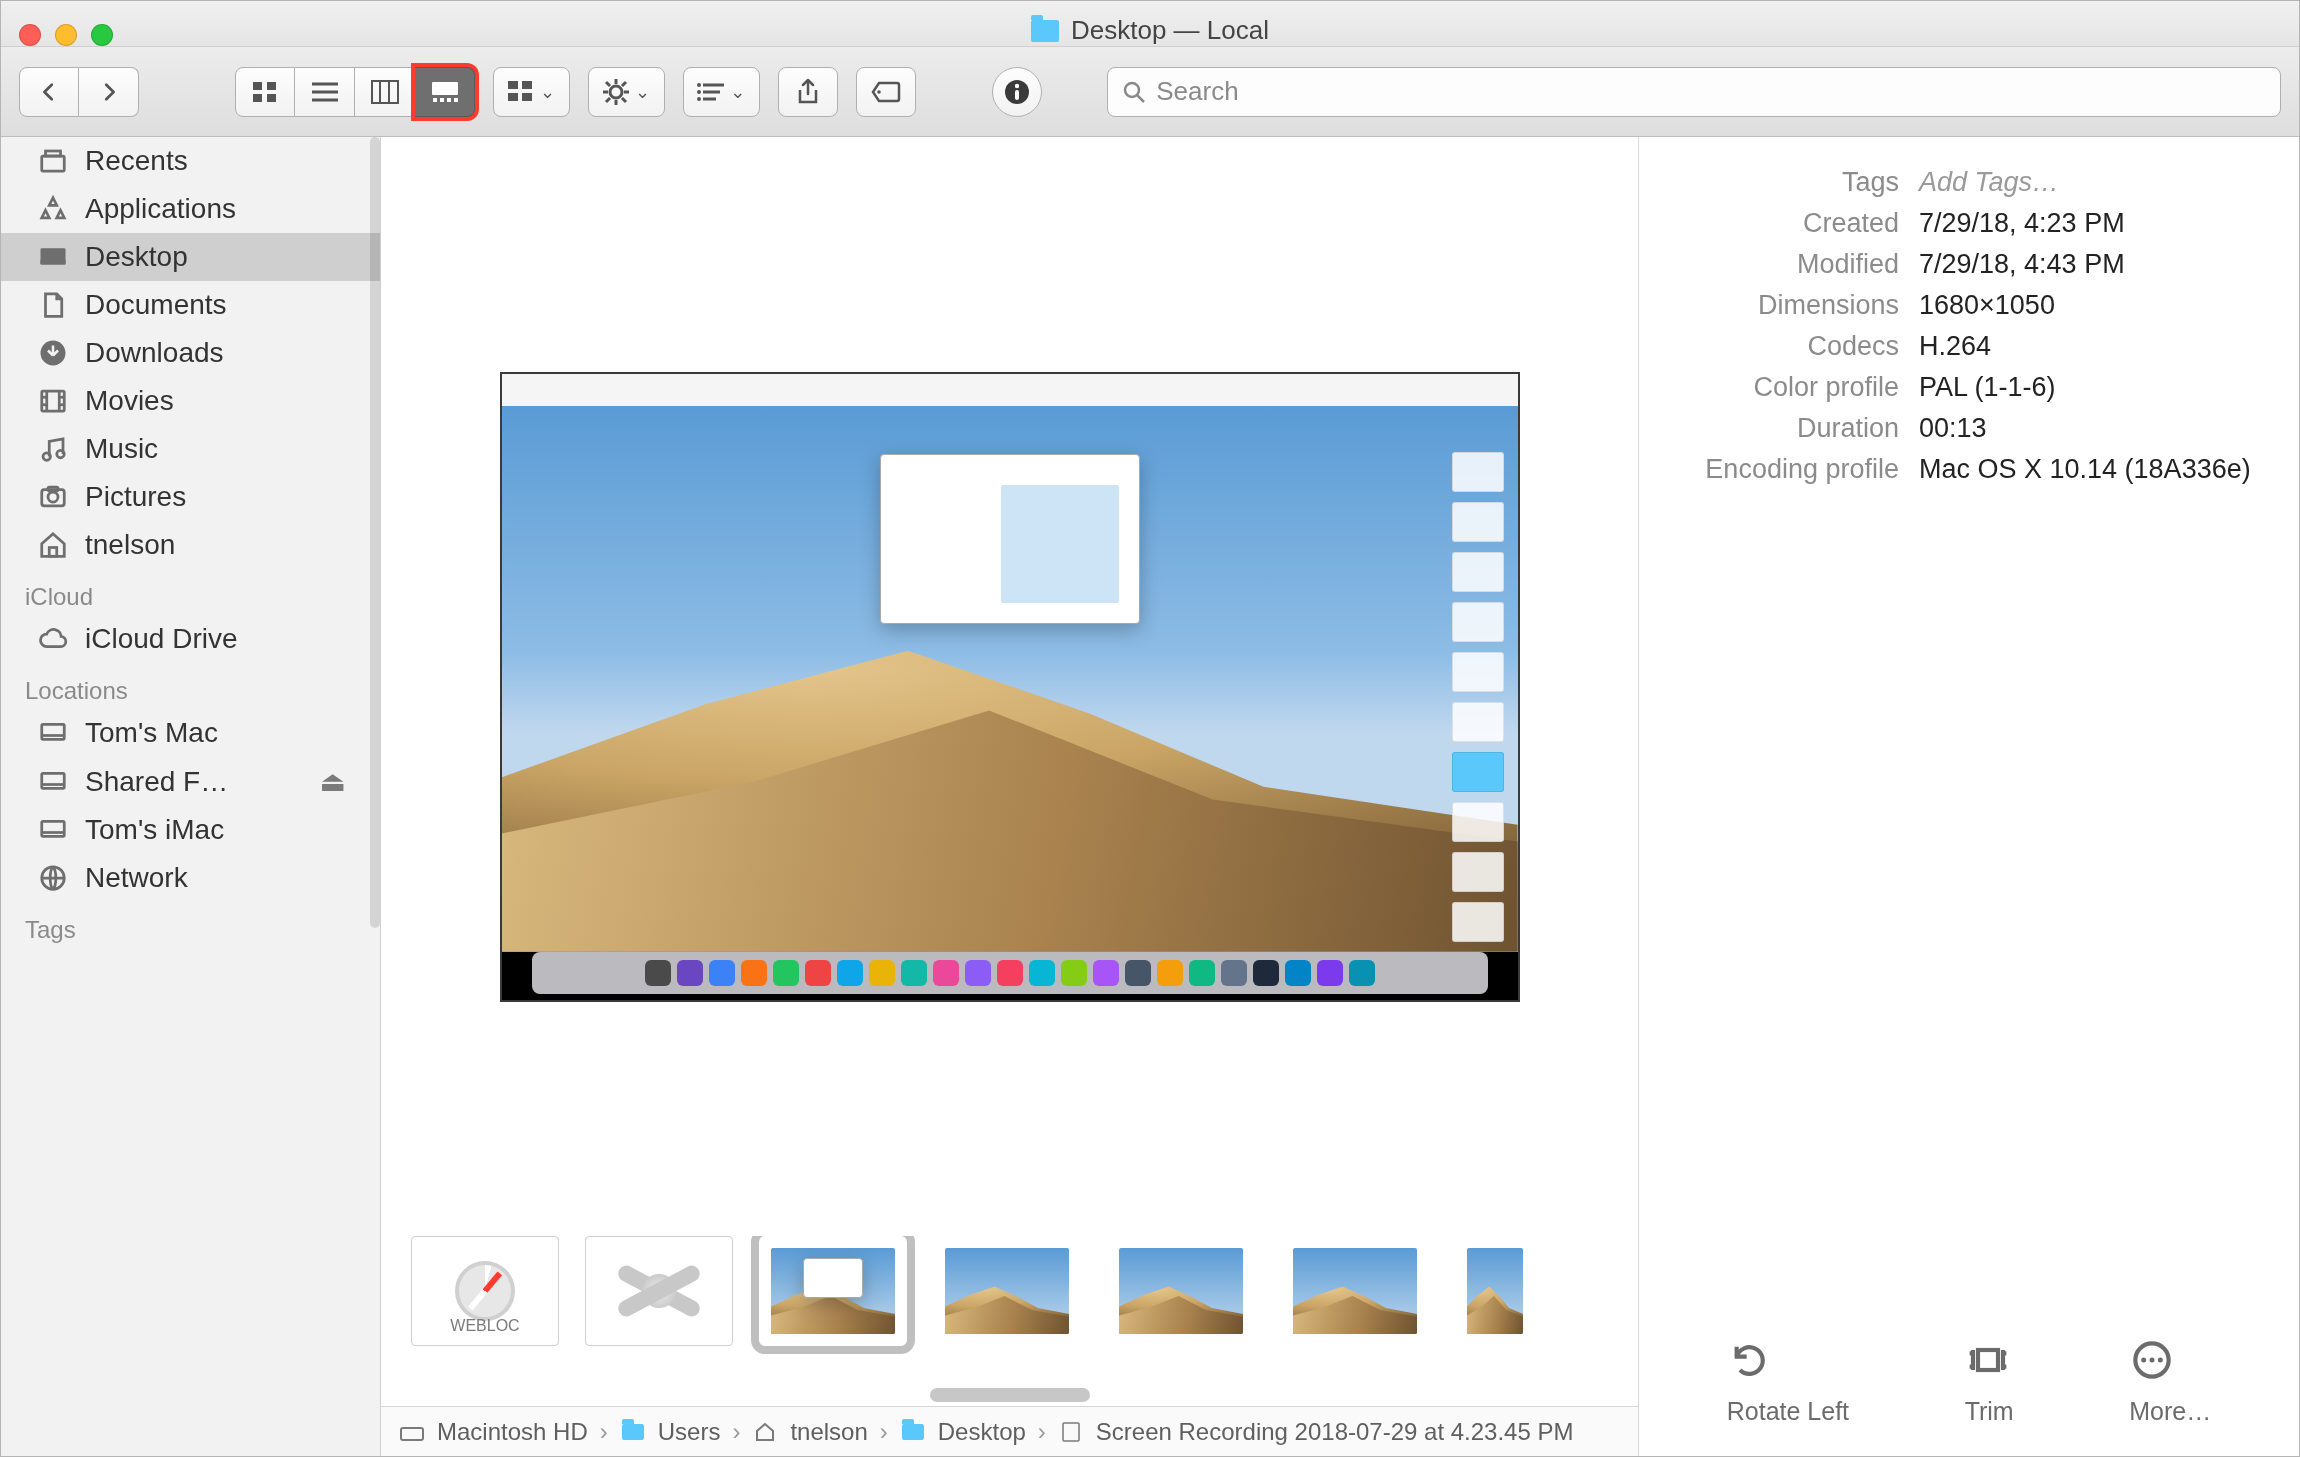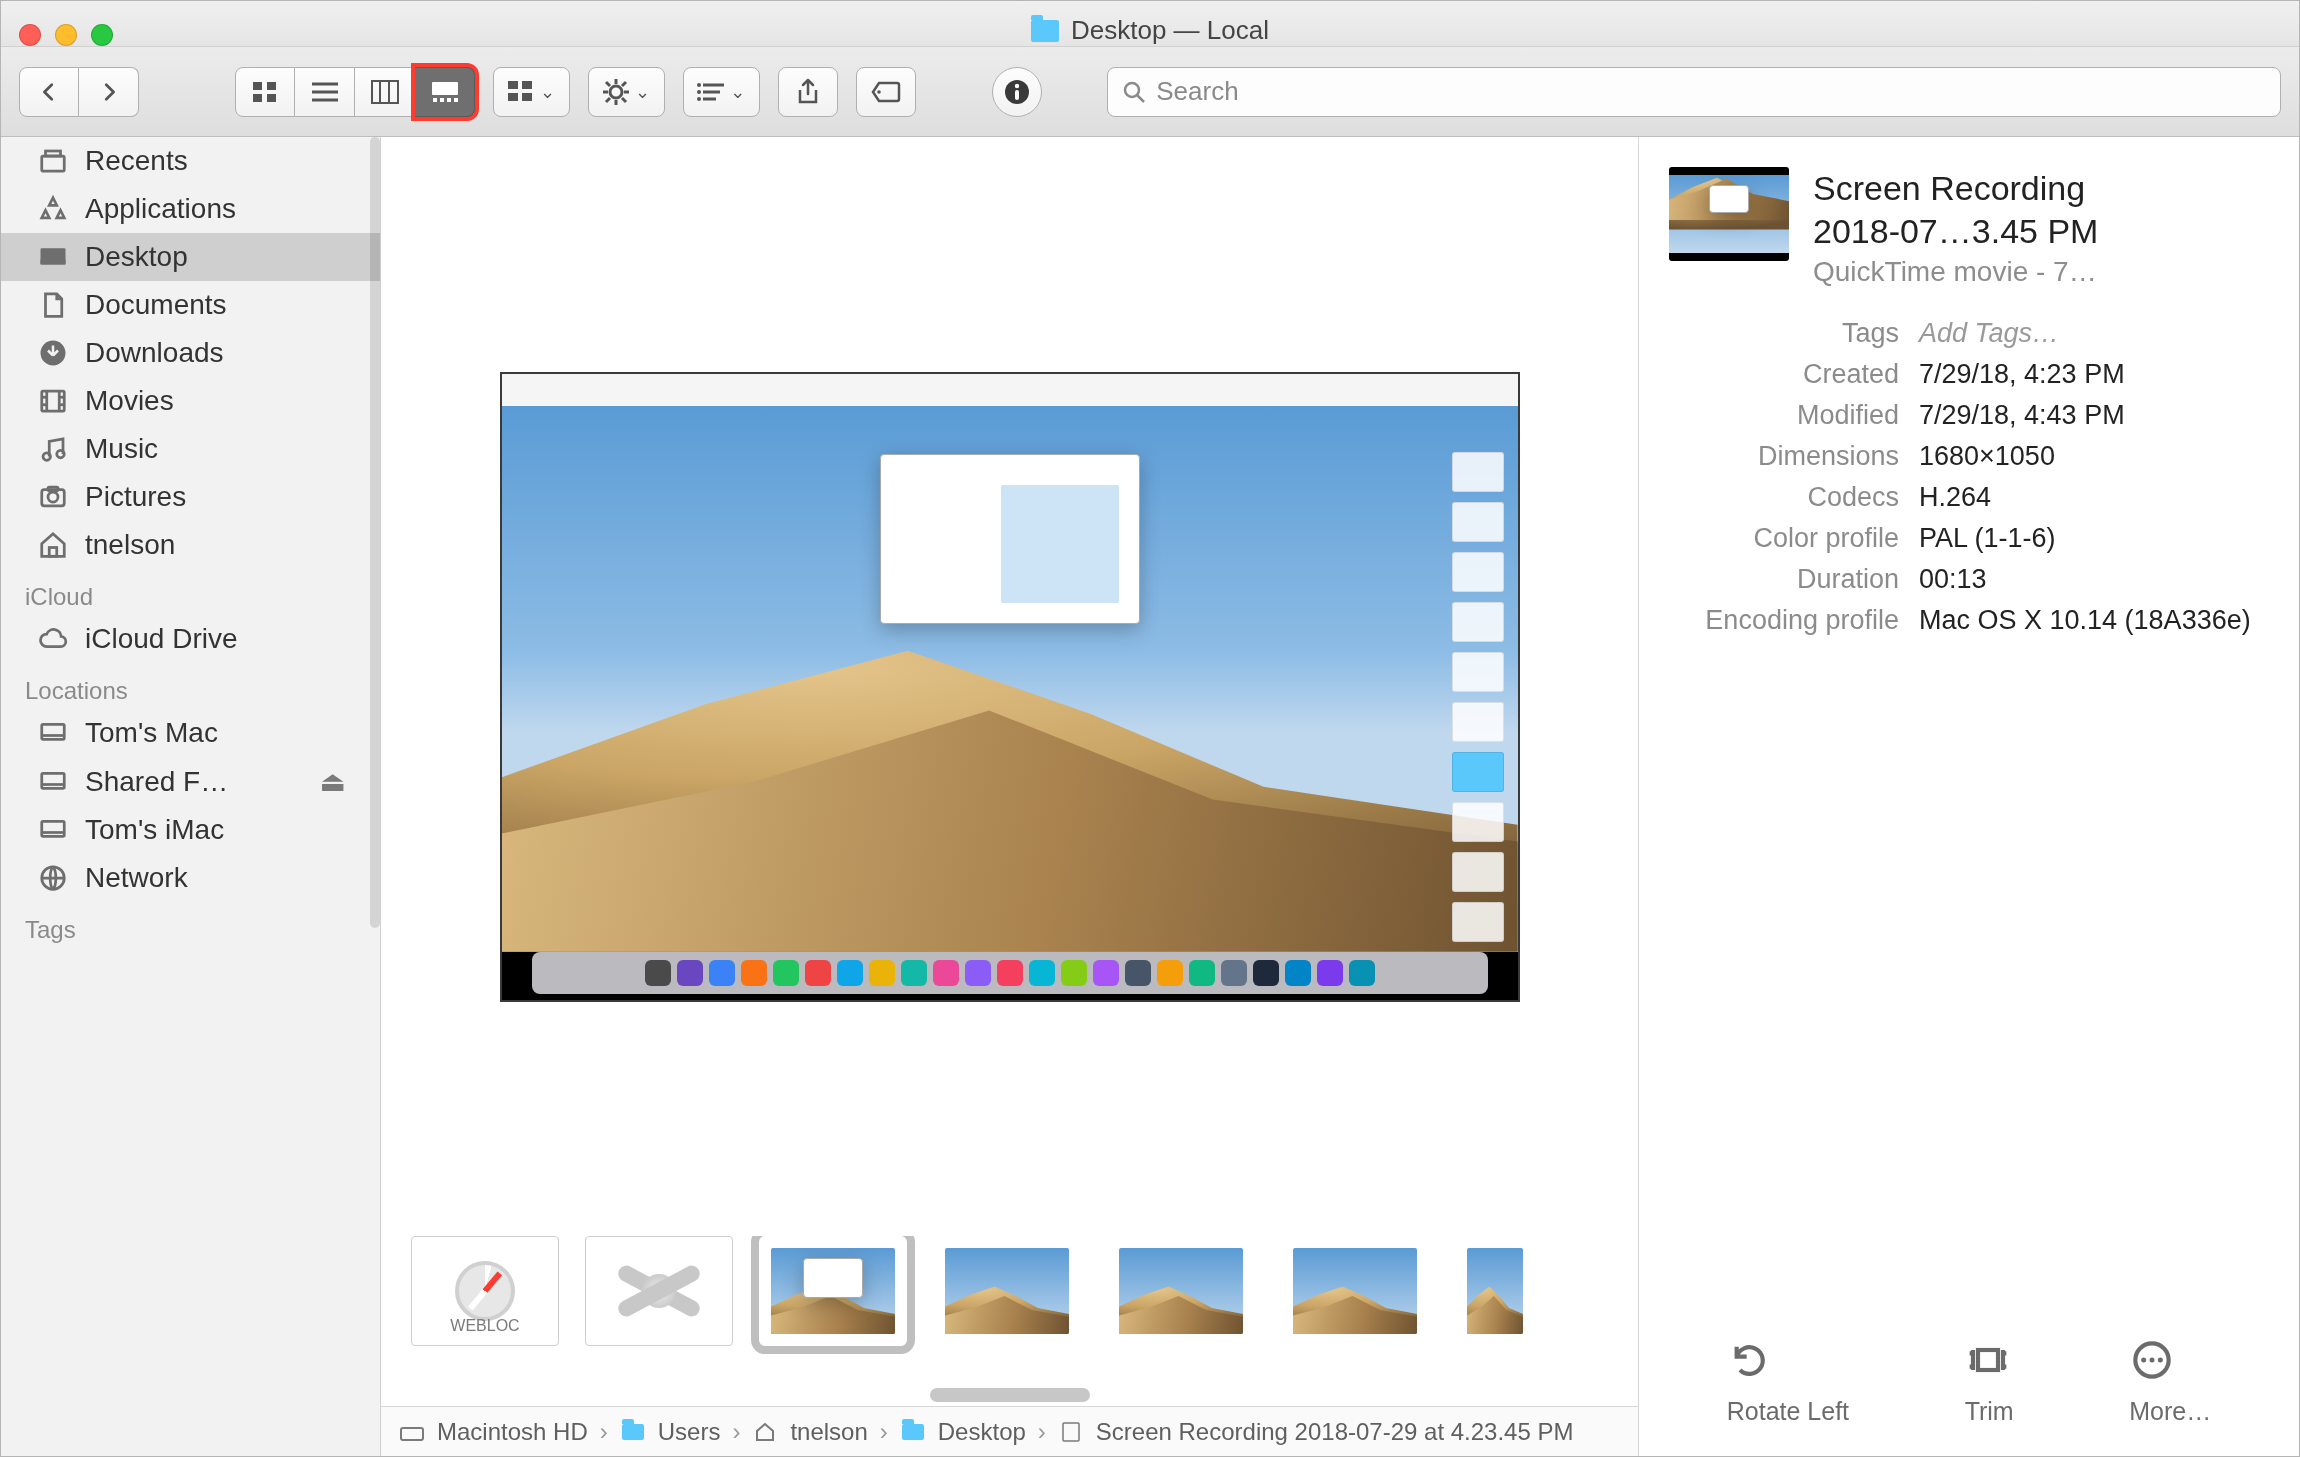--- a/index.html
+++ b/index.html
@@ -569,38 +569,20 @@
           <span class="pb-icon">
               <svg width="18" height="20">
                 <rect x="1" y="1" width="16" height="18" rx="1" fill="none" stroke="#7a7a7a" stroke-width="1.5"></rect>
               </svg>
             </span>
           <span>Screen Recording 2018-07-29 at 4.23.45 PM</span>
         </div>
       </div>
 
       <div class="inspector">
-        <div class="insp-head">
-          <div class="insp-thumb">
-            <div class="mini" style="inset:0;position:absolute;">
-                <div style="position:absolute;inset:0;background:#000"></div>
-                <div class="sky" style="top:8px;bottom:8px;"></div>
-                <div class="dune-back" style="top:8px;bottom:8px;"></div>
-                <div class="dune-front" style="top:8px;bottom:8px;"></div>
-                <div class="smallwin" style="width:40px;height:28px;top:18px;"></div>
-              </div>
-          </div>
-          <div>
-            <div class="insp-title">
-              <span>Screen Recording</span><br>
-              <span>2018-07…3.45 PM</span>
-            </div>
-            <div class="insp-sub">QuickTime movie - 7…</div>
-          </div>
-        </div>
 
         <div class="meta">
           <div class="k">Tags</div>
           <div class="v placeholder">Add Tags…</div>
 
           <div class="k">Created</div>
           <div class="v">7/29/18, 4:23 PM</div>
 
           <div class="k">Modified</div>
           <div class="v">7/29/18, 4:43 PM</div>

